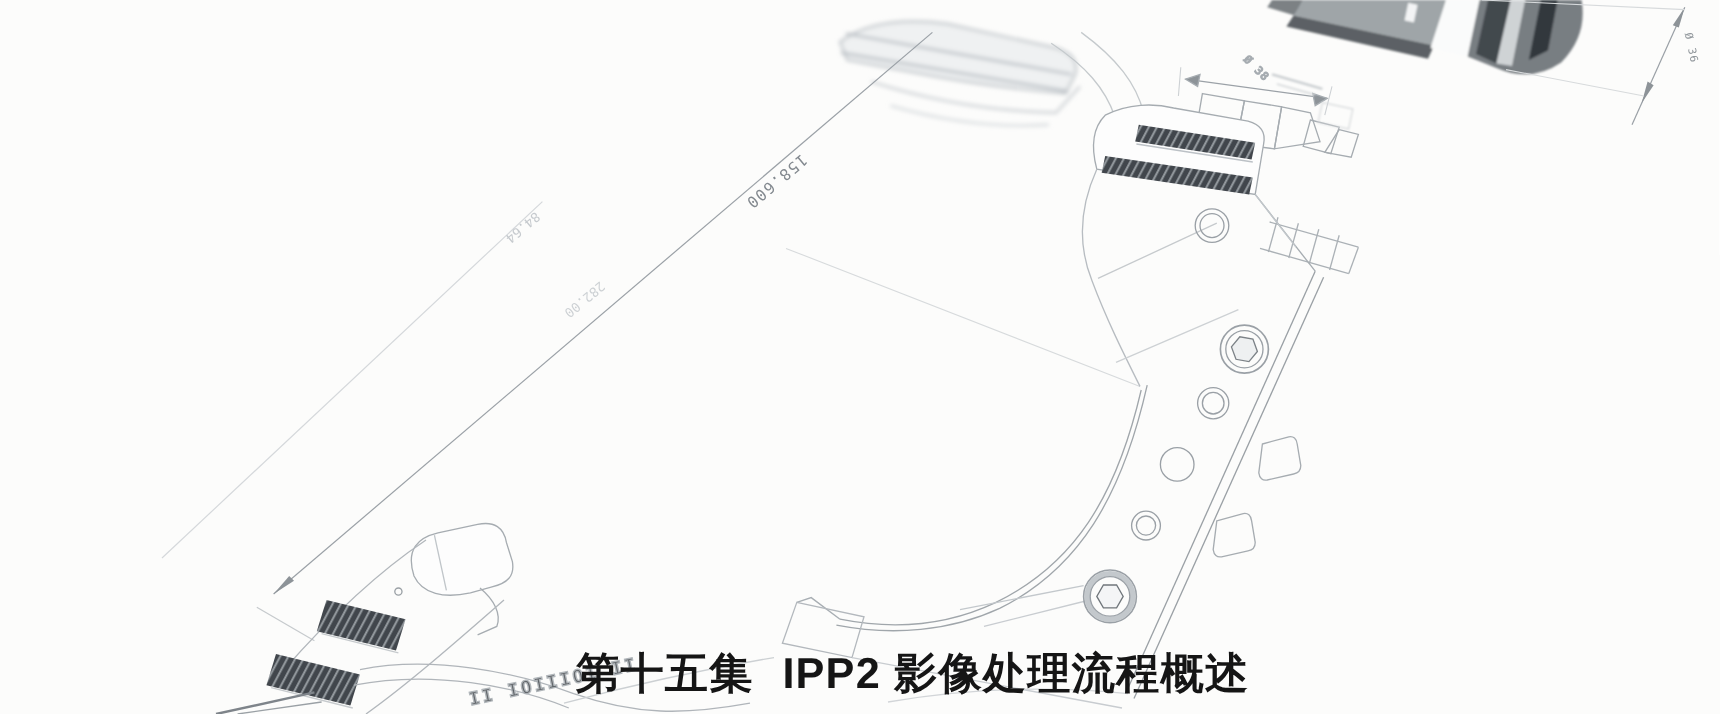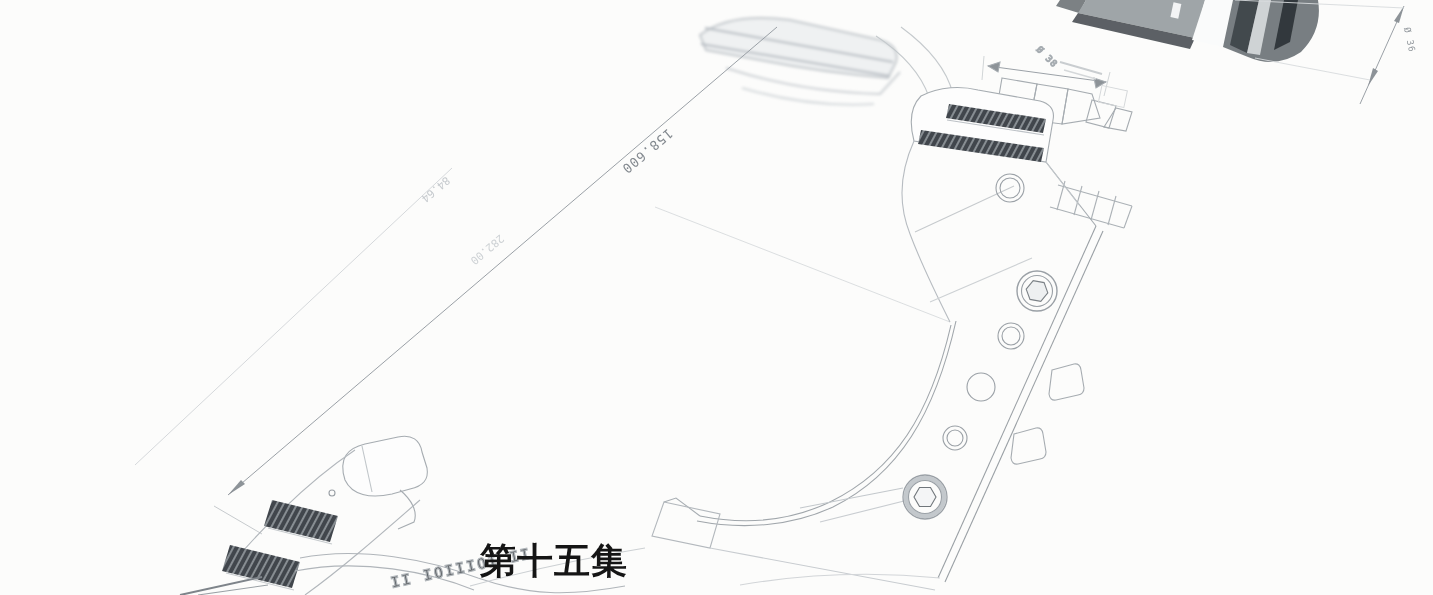--- a/index.html
+++ b/index.html
@@ -184,14 +184,15 @@
     <polygon points="1404,6 1394,21 1399,23" fill="#8d9398"></polygon>
     <polygon points="1368,86 1378,71 1373,68" fill="#8d9398"></polygon>
     <path d="M1235,0 L1404,8" stroke="#d7dadc" stroke-width="0.9"></path>
     <path d="M1255,58 L1370,80" stroke="#d7dadc" stroke-width="0.9"></path>
     <text transform="translate(1404,28) rotate(78)" font-size="9" fill="#8f959a" letter-spacing="1">Ø 36</text>
   </g>
 </svg>
 
 <div class="caption">
   <span>第十五集</span>
+  <span>IPP2 影像处理流程概述</span>
 </div>
 </div>
 
 </body></html>

